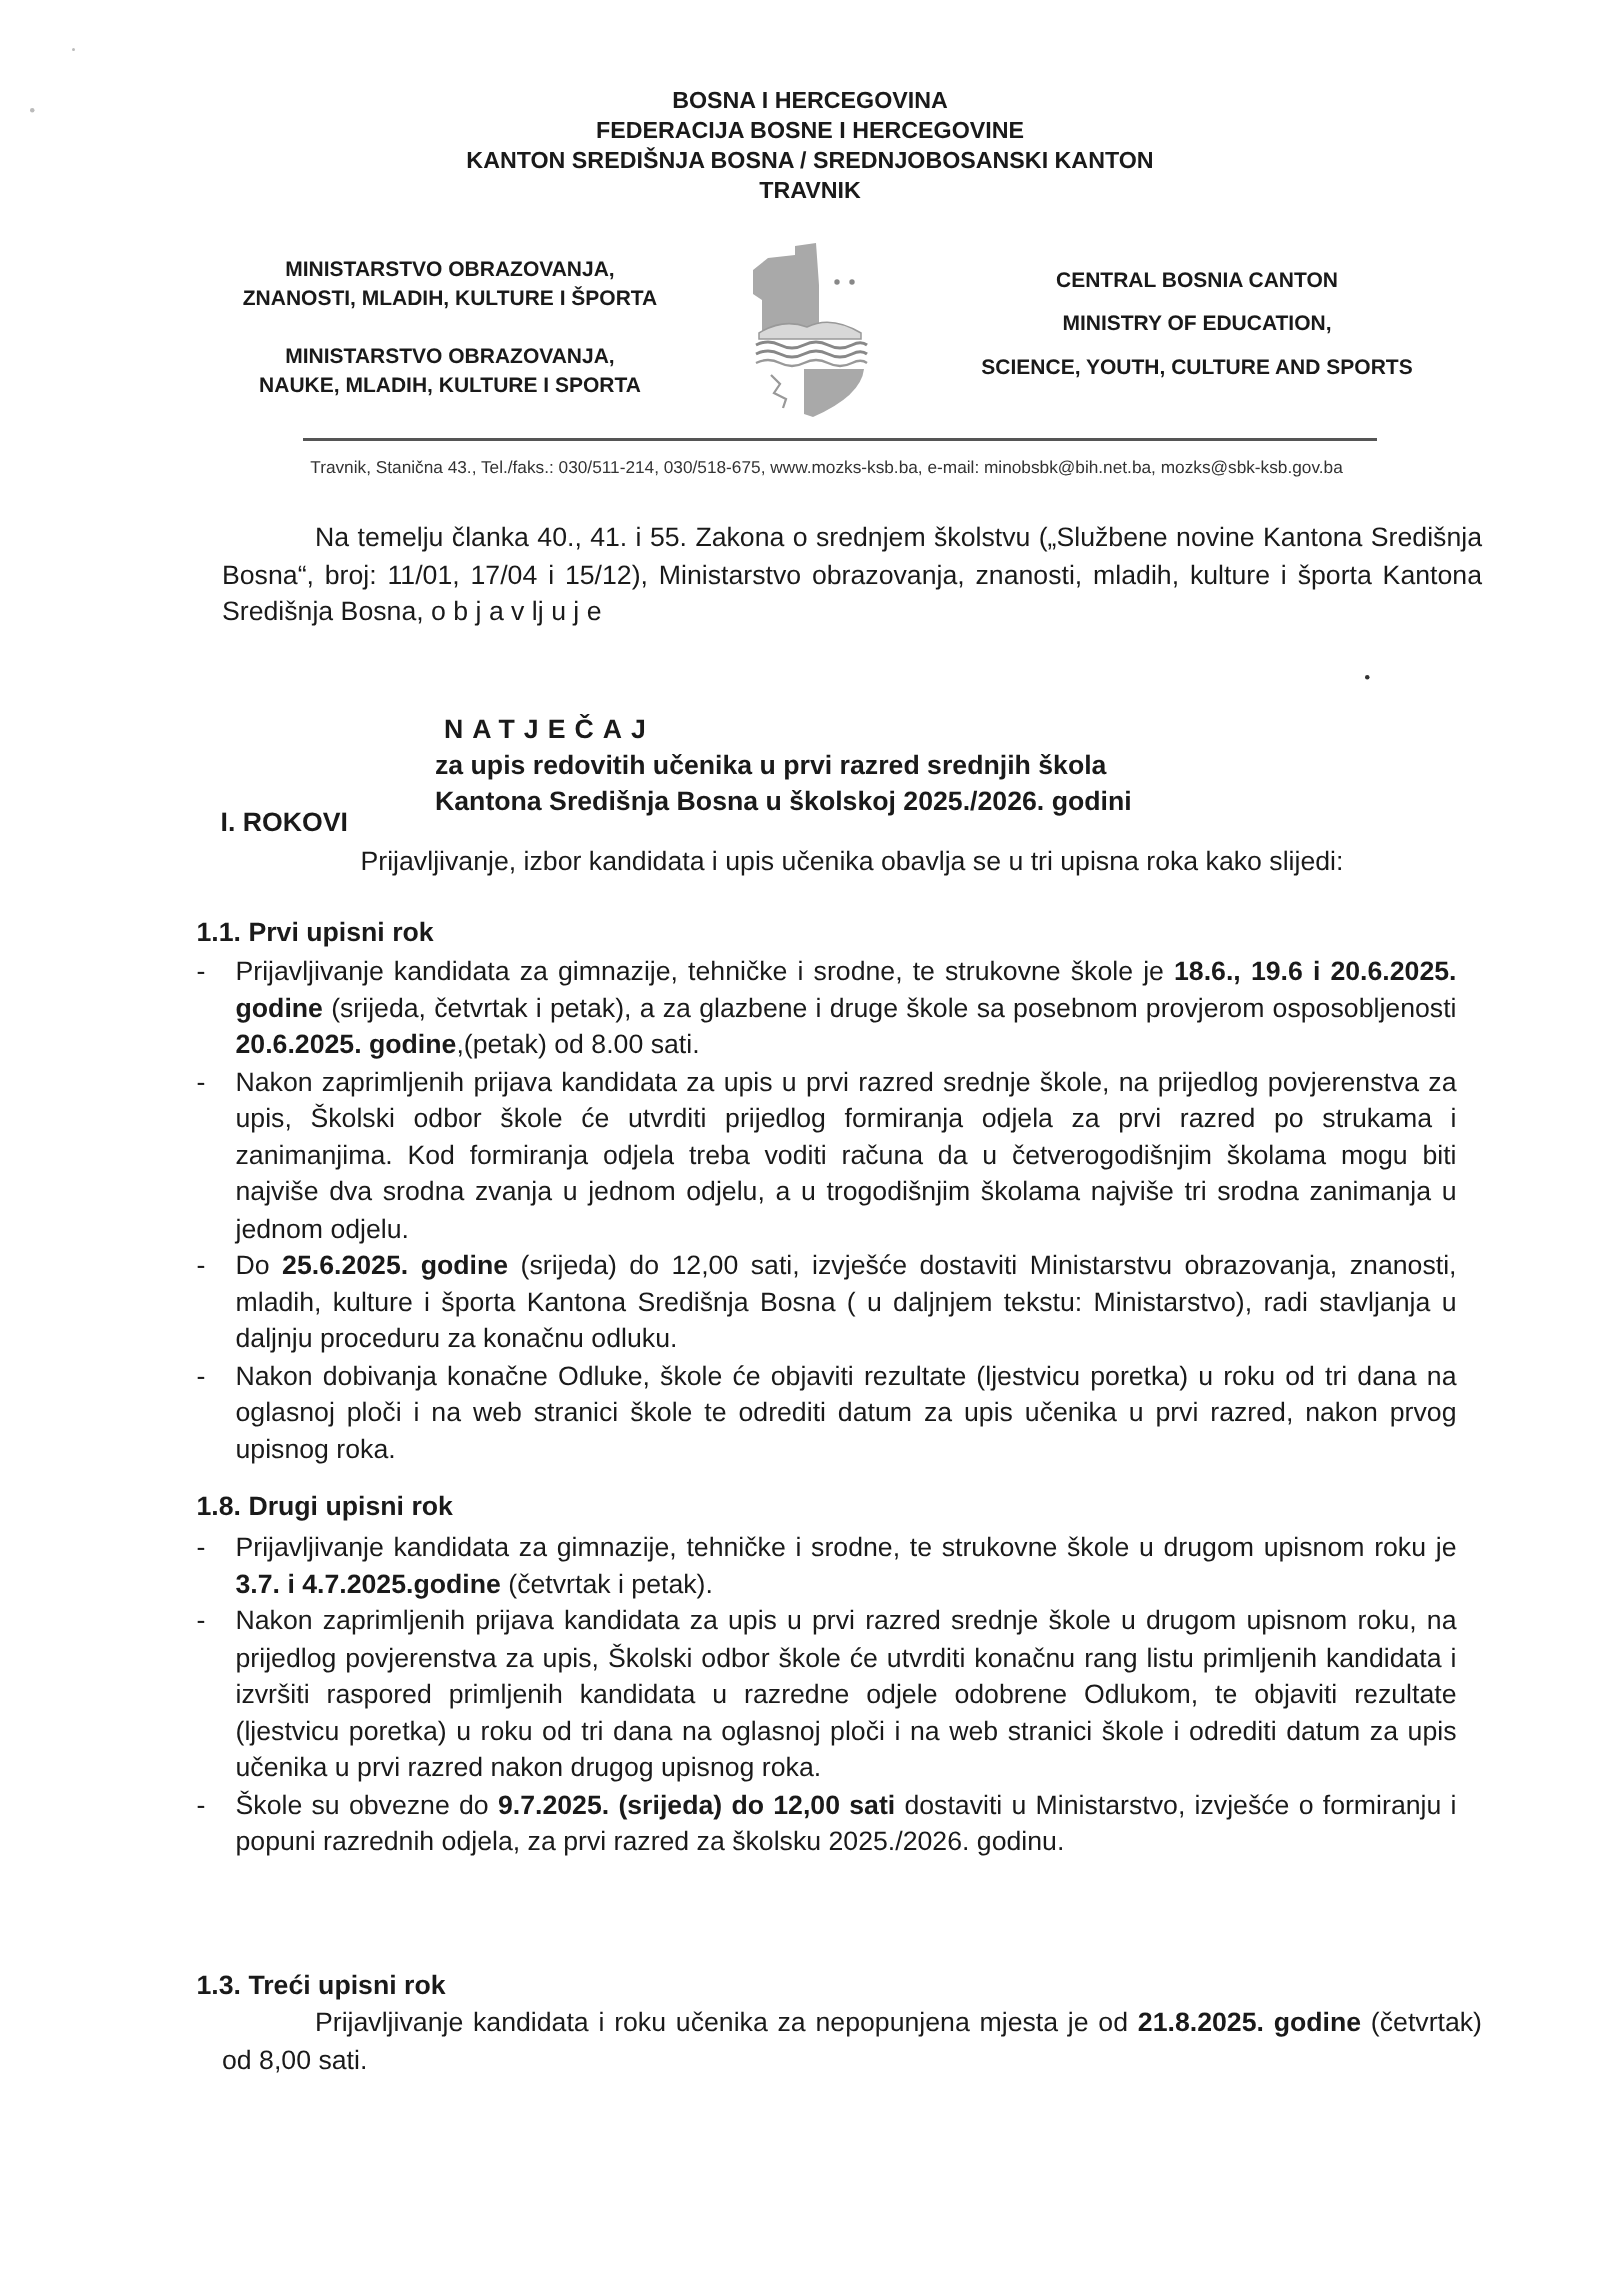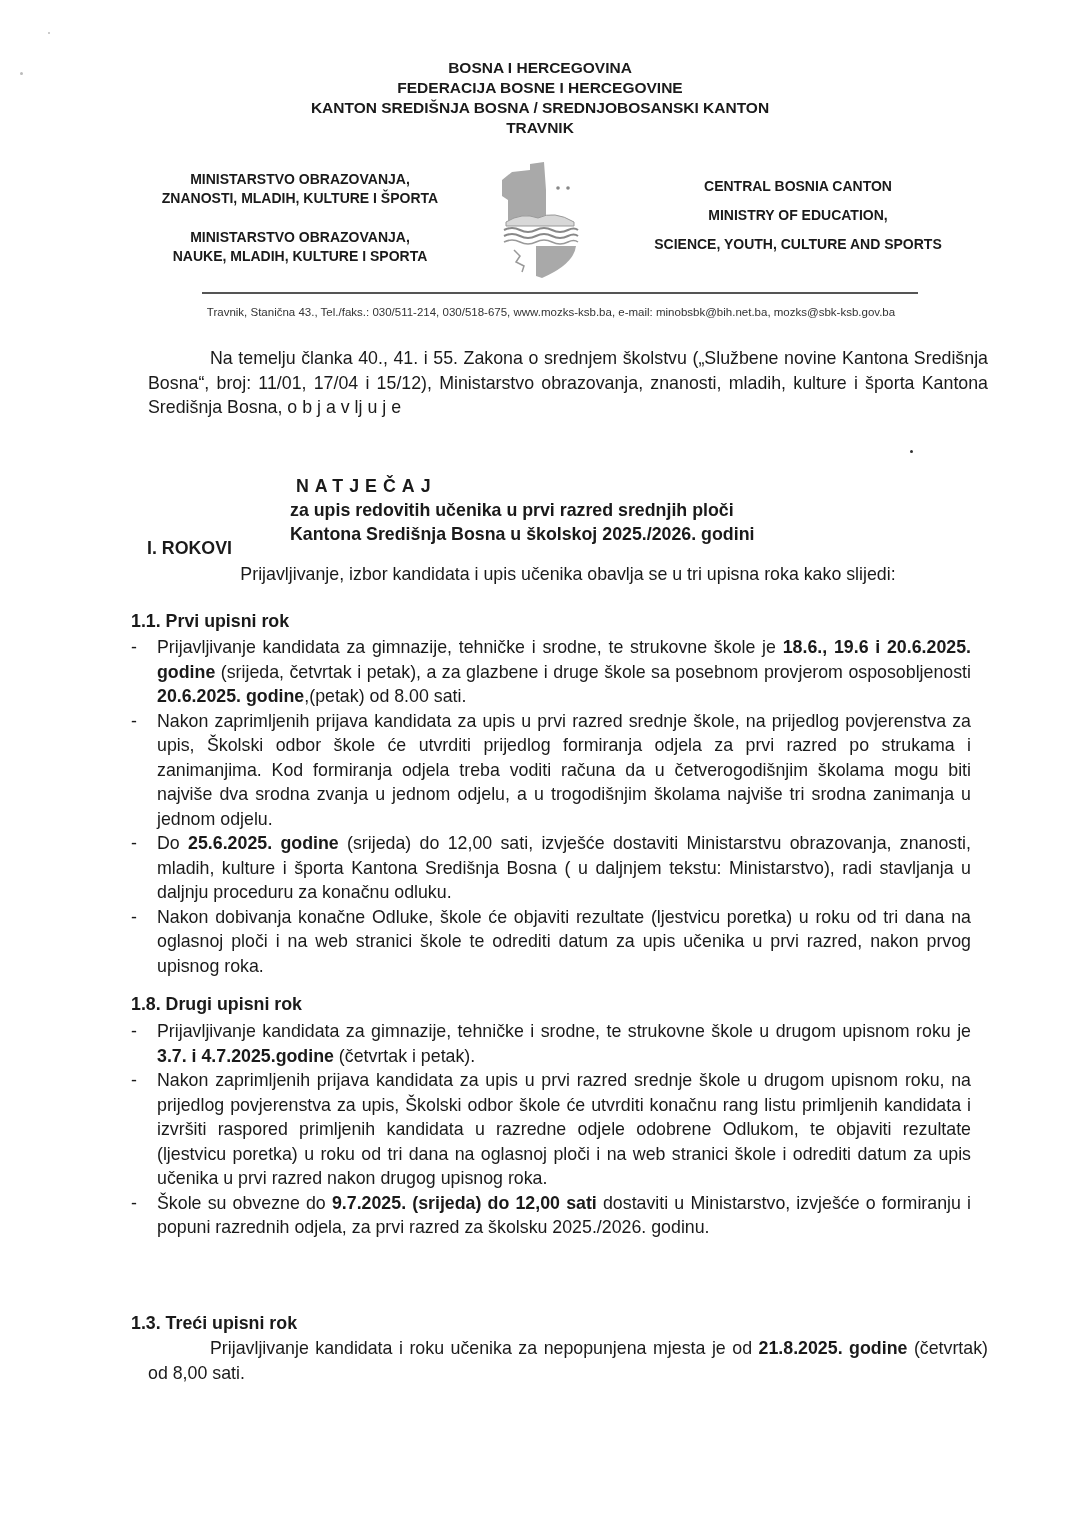--- a/index.html
+++ b/index.html
@@ -66,21 +66,21 @@
     <div>SCIENCE, YOUTH, CULTURE AND SPORTS</div>
   </div>
 
   <div class="rule"></div>
   <div class="contact">Travnik, Stanična 43., Tel./faks.:  030/511-214, 030/518-675, www.mozks-ksb.ba, e-mail: minobsbk@bih.net.ba, mozks@sbk-ksb.gov.ba</div>
 
   <div class="body p-intro">Na temelju članka 40., 41. i 55. Zakona o srednjem školstvu („Službene novine Kantona Središnja Bosna“, broj: 11/01, 17/04 i 15/12), Ministarstvo obrazovanja, znanosti, mladih, kulture i športa Kantona Središnja Bosna, o b j a v lj u j e</div>
 
   <div class="title-block">
     <div class="main">NATJEČAJ</div>
-    <div>za upis redovitih  učenika u prvi  razred srednjih ploči</div>
+    <div>za upis redovitih  učenika u prvi  razred srednjih škola</div>
     <div>Kantona Središnja Bosna u  školskoj  2025./2026. godini</div>
   </div>
 
   <div class="sec-head" style="top:538px; left:147px;">I.  ROKOVI</div>
   <div class="body" style="top:562px; text-align:center;">Prijavljivanje, izbor kandidata i upis učenika obavlja  se u tri  upisna roka kako slijedi:</div>
 
   <div class="sec-head" style="top:611px; left:131px;">1.1. Prvi  upisni rok</div>
   <ul class="list" style="top:635px;">
     <li>
       <span class="dash">-</span>

